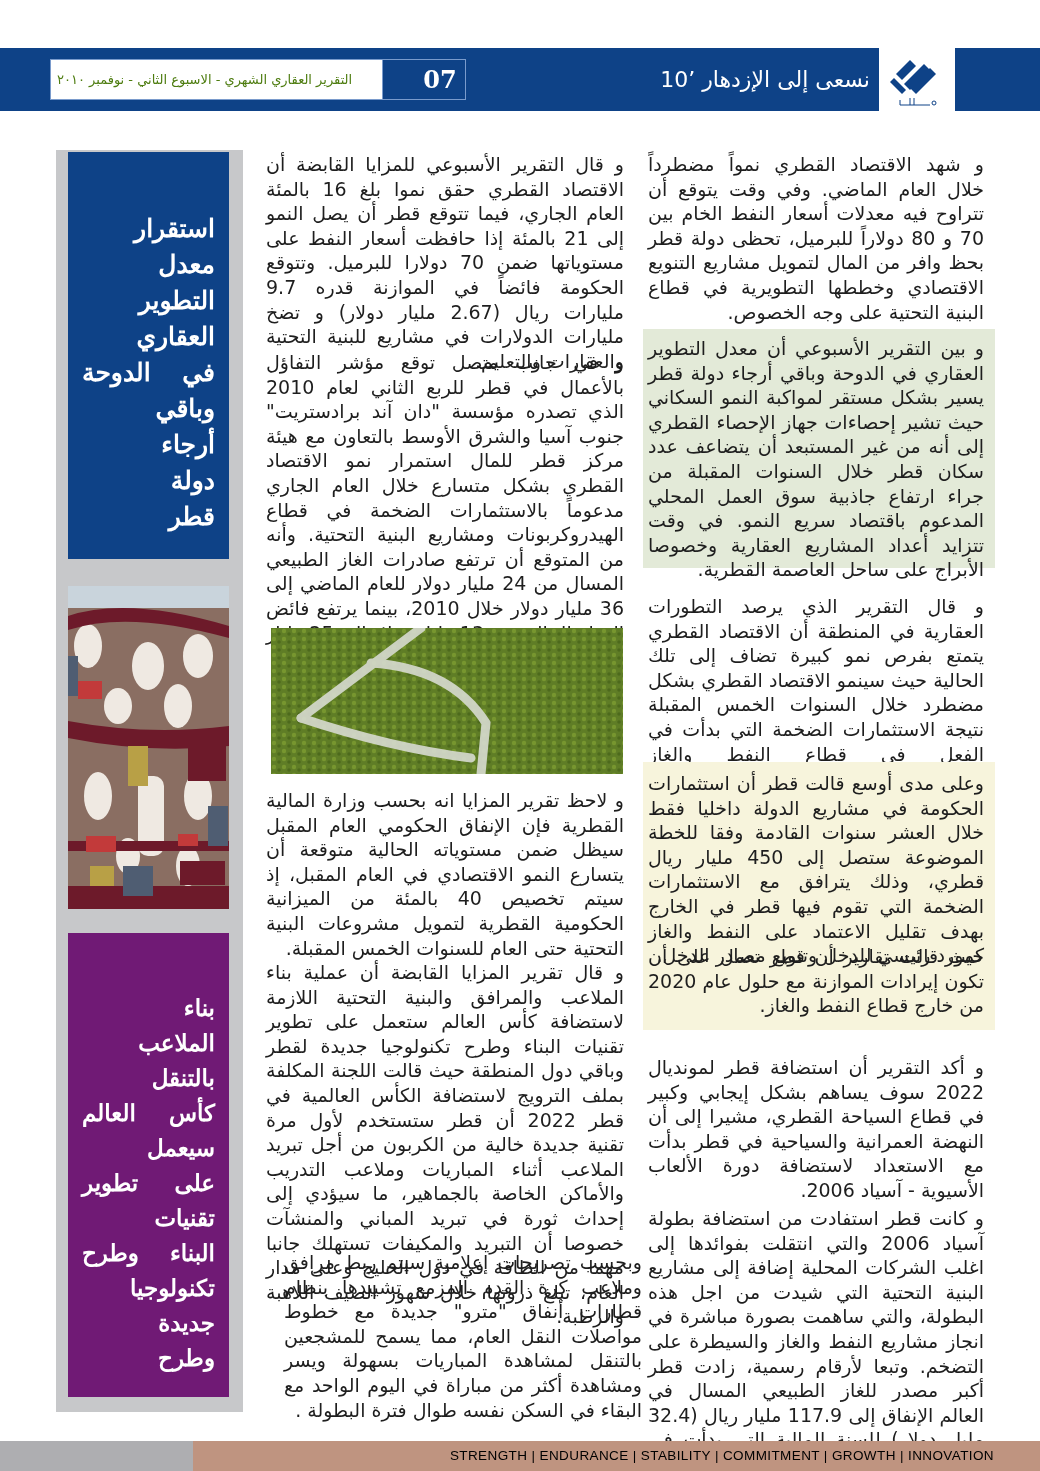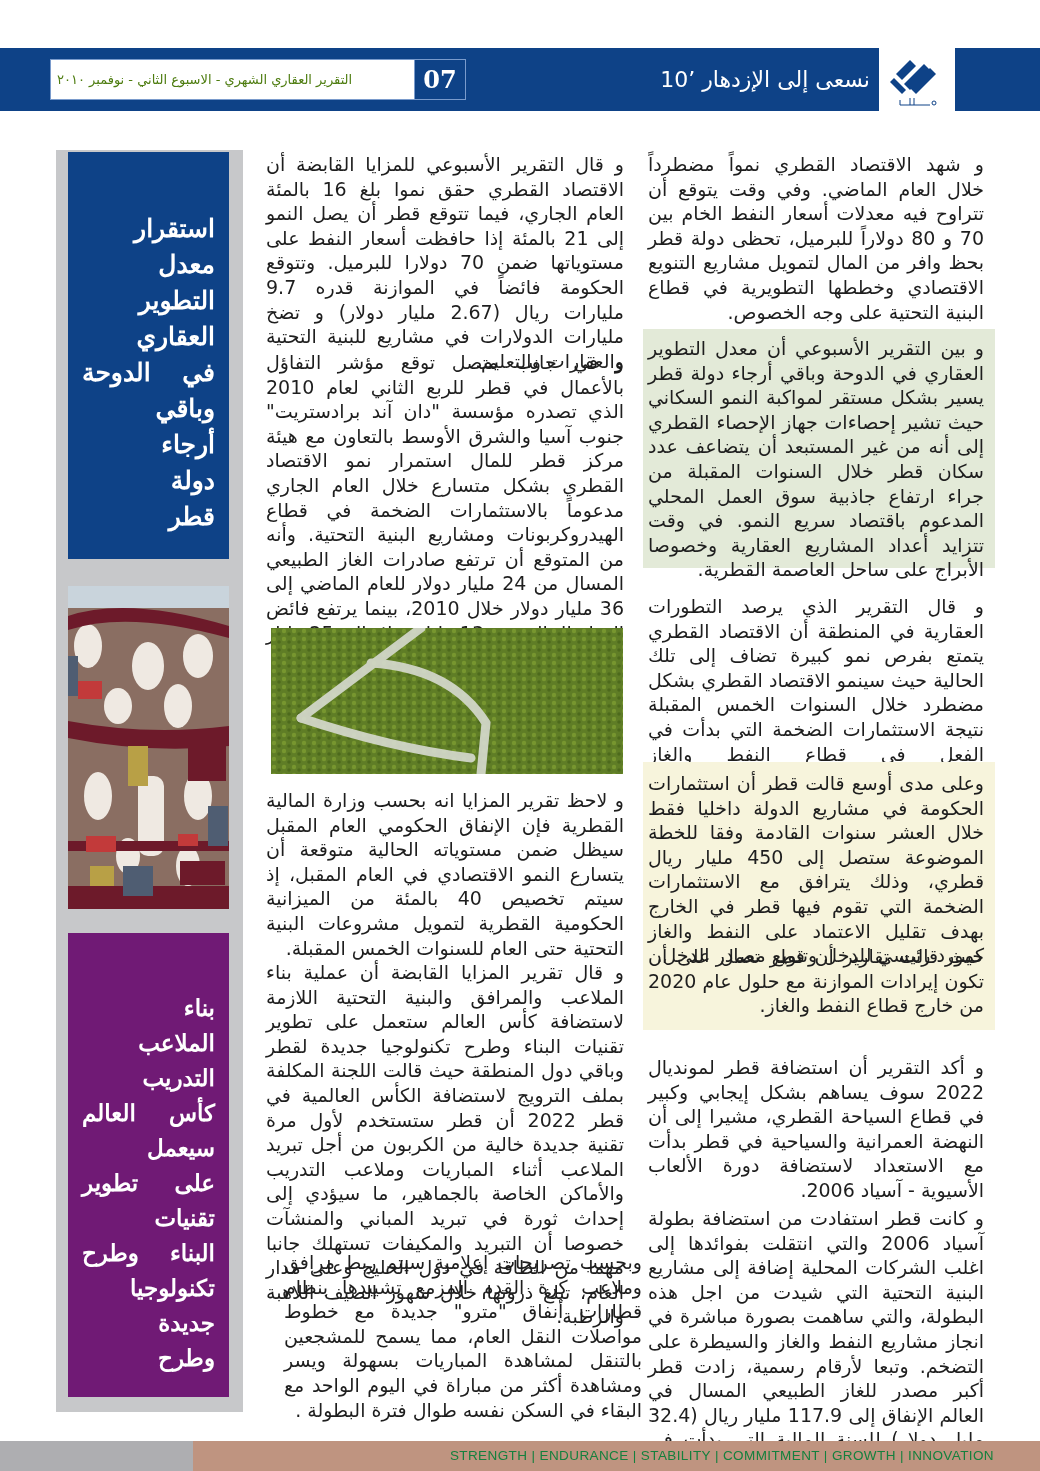--- a/index.html
+++ b/index.html
@@ -21,21 +21,21 @@
     font-family:"DejaVu Sans", sans-serif; font-weight:normal;
   }
   .header-box {
     position:absolute; left:50px; top:59px; width:416px; height:41px;
     background:#ffffff; border:1px solid #7a9bcc; box-sizing:border-box;
   }
   .page-number {
     position:absolute; right:0; top:0; width:50px; height:39px;
     background:#0e4287; color:#fff; border-left:1px solid #7a9bcc;
     font-family:"DejaVu Serif", serif; font-weight:bold; font-size:24px;
-    line-height:39px; text-align:center;
+    line-height:39px; text-align:center;padding-left:32px;
   }
   .header-subtitle {
     position:absolute; left:6px; right:56px; top:0; height:28px;
     direction:rtl; text-align:left; color:#4d7c0f; font-size:13px; line-height:39px;
     white-space:nowrap; overflow:hidden;
   }
   
   .sidebar-bg { position:absolute; left:56px; top:150px; width:187px; height:1262px; background:#c7c8ca; }
   .callout {
     position:absolute; color:#fff; direction:rtl; text-align:justify; text-align-last:justify;
@@ -55,21 +55,21 @@
   .col-right { left:648px; width:336px; }
   .shaded { position:absolute; box-sizing:border-box; }
   .shaded-green { left:643px; top:329px; width:352px; height:239px; background:#e3ead8; }
   .shaded-yellow { left:643px; top:762px; width:352px; height:268px; background:#f7f4dc; }
   .grass-photo { position:absolute; left:271px; top:628px; width:352px; height:146px; overflow:hidden; }
   
   .footer-grey { position:absolute; left:0; top:1441px; width:193px; height:30px; background:#aeaeb1; }
   .footer-tan { position:absolute; left:193px; top:1441px; width:847px; height:30px; background:#bf9480; }
   .footer-slogan {
     position:absolute; right:46px; top:1441px; height:30px; line-height:30px;
-    color:#15803d; font-family:"Liberation Sans", sans-serif; font-size:13.5px; letter-spacing:0.4px;
+    color:#000000; font-family:"Liberation Sans", sans-serif; font-size:13.5px; letter-spacing:0.4px;
     white-space:nowrap;
   }
 </style>
 </head>
 <body>
 
 <div class="band band-left"></div>
 <div class="band band-right"></div>
 <div class="logo">
   <svg width="75" height="63" viewBox="0 0 75 63">
@@ -146,21 +146,21 @@
         <rect x="0" y="70" width="10" height="40"></rect>
         <rect x="140" y="220" width="20" height="40"></rect>
         <rect x="55" y="280" width="30" height="30"></rect>
       </g>
   </svg>
 </div>
 
 <div class="callout callout-grey">
   <span>بناء</span>
   <span>الملاعب</span>
-  <span>التدريب</span>
+  <span>بالتنقل</span>
   <span>كأس العالم</span>
   <span>سيعمل</span>
   <span>على تطوير</span>
   <span>تقنيات</span>
   <span>البناء وطرح</span>
   <span>تكنولوجيا</span>
   <span>جديدة</span>
   <span>وطرح</span>
 </div>
 

